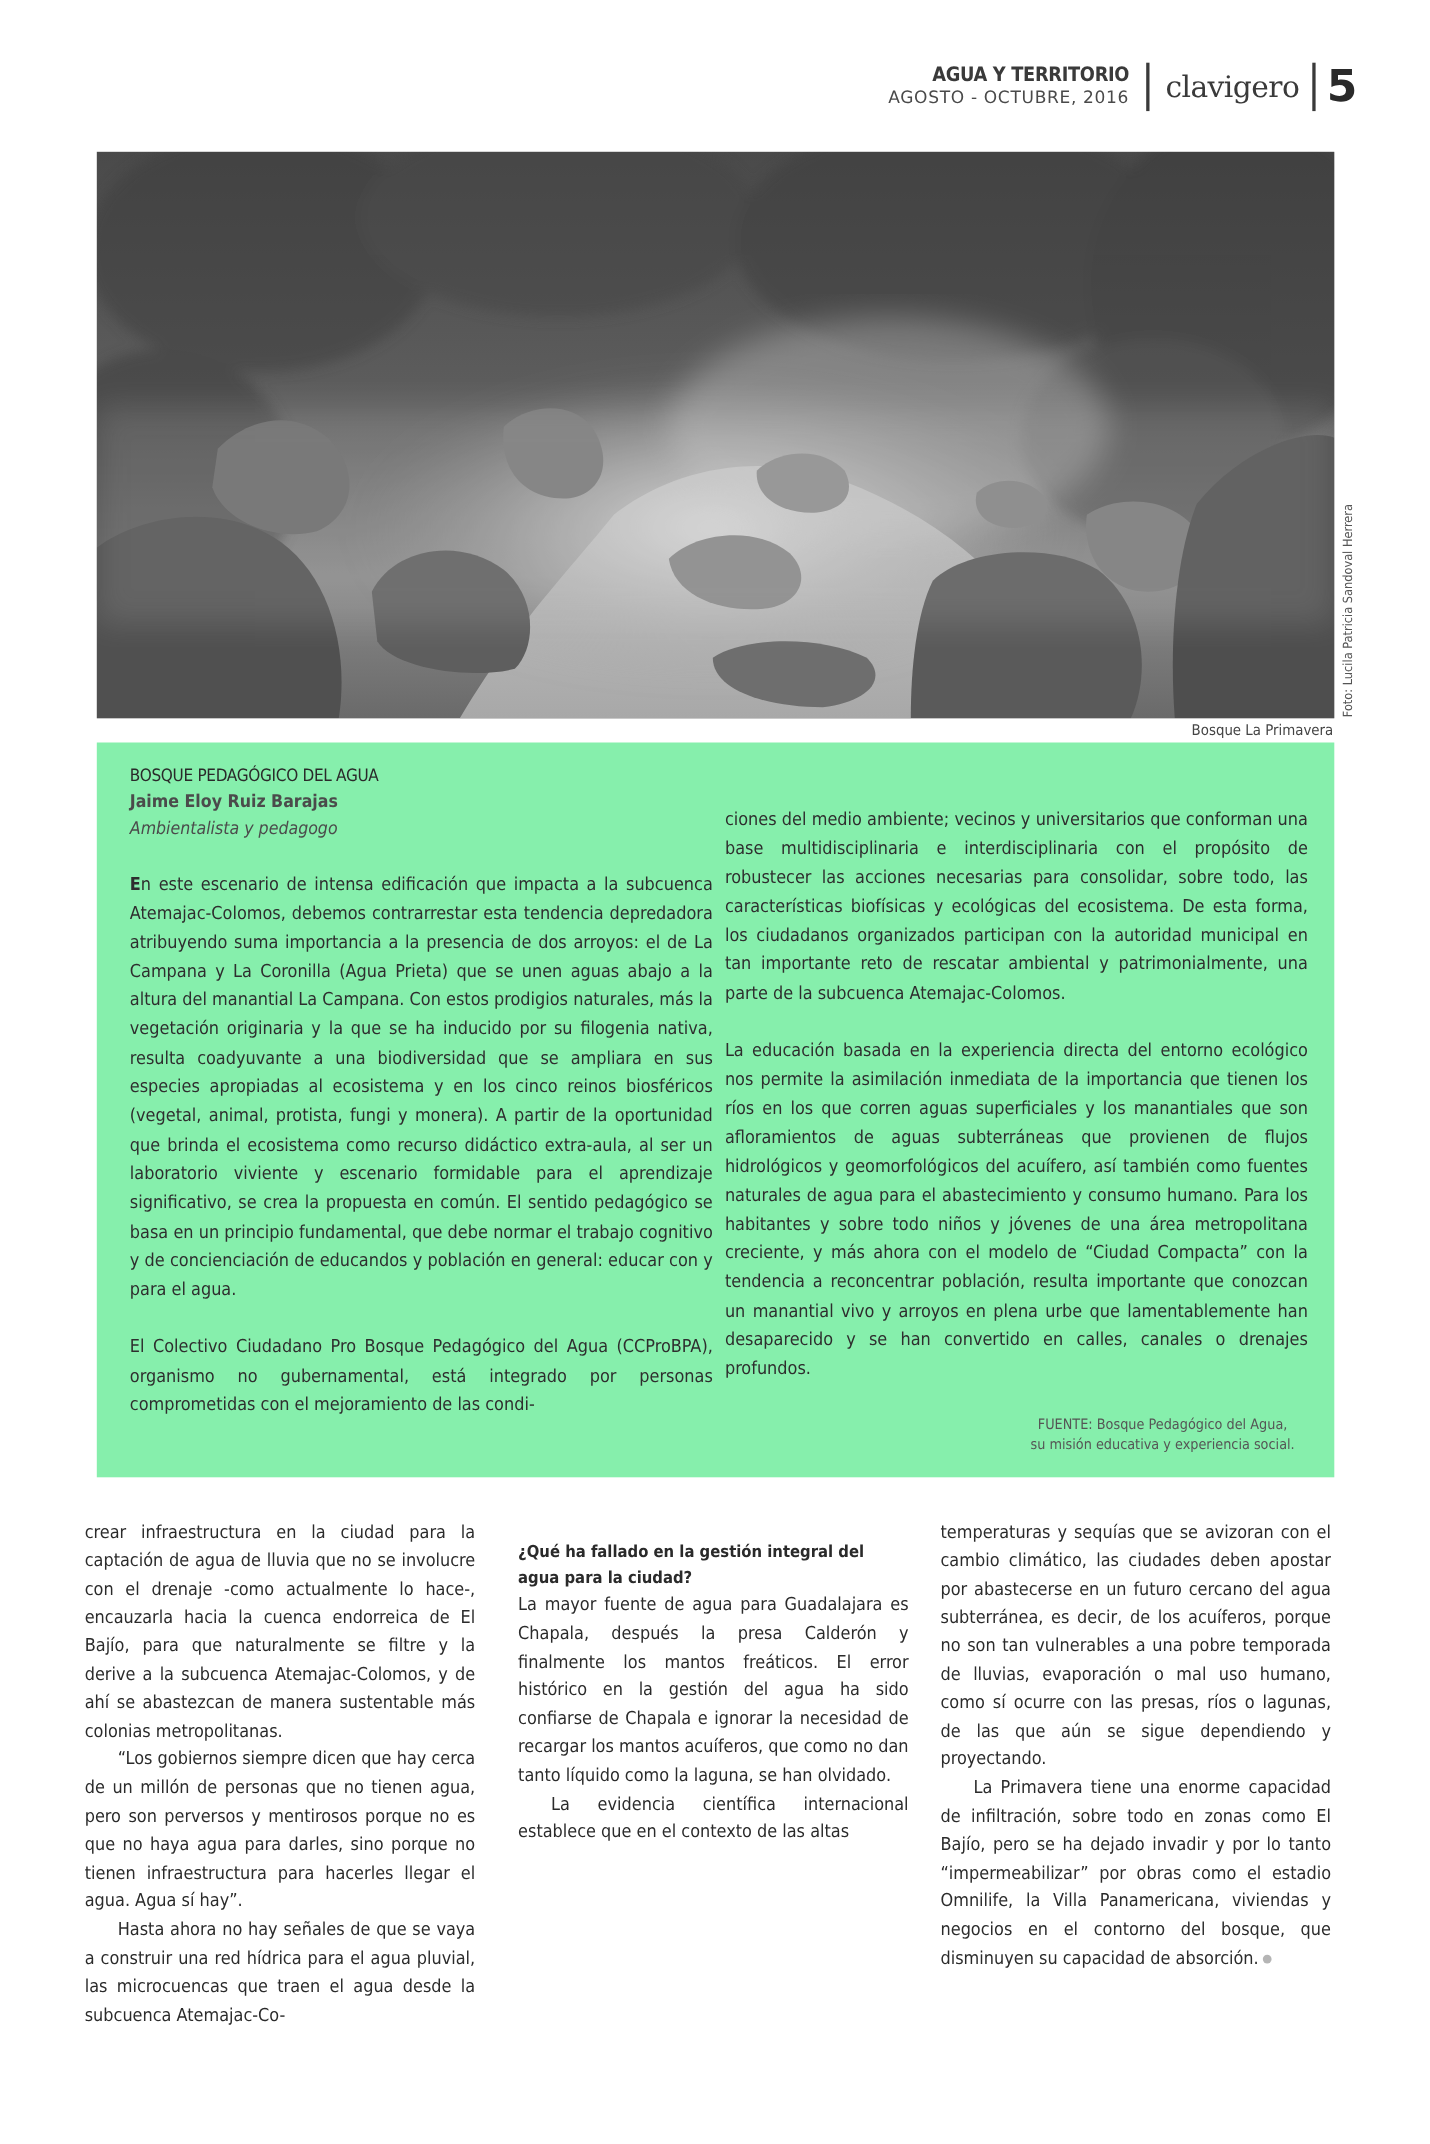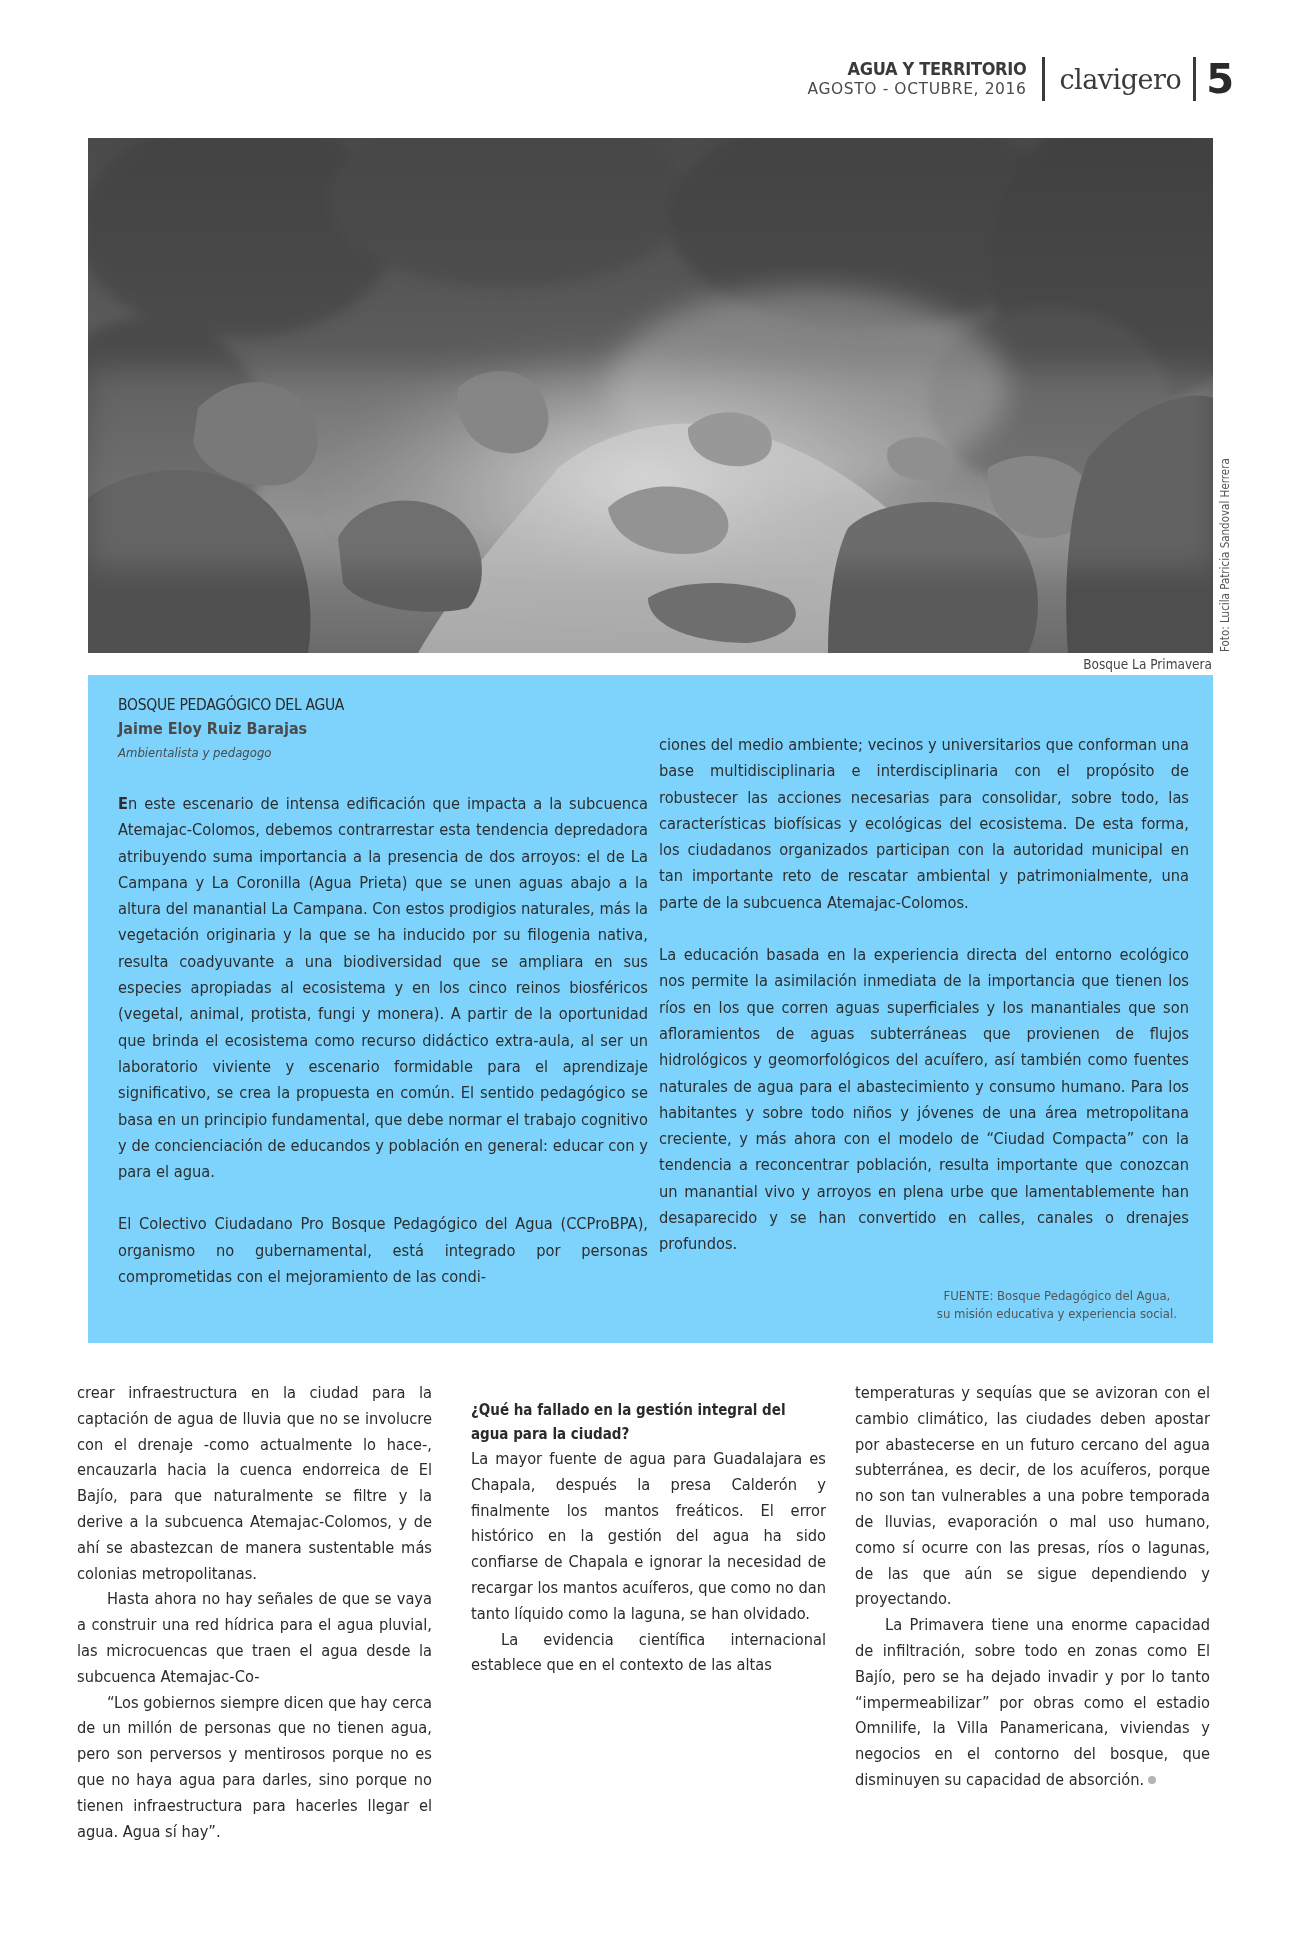--- a/index.html
+++ b/index.html
@@ -17,28 +17,28 @@
 
   
   .photo { position: absolute; left: 88px; top: 138px; width: 1125px; height: 515px; overflow: hidden; background: #555; }
   .photo svg { display: block; width: 100%; height: 100%; }
   .photo-credit { position: absolute; left: 1214px; top: 462px; width: 20px; height: 190px; }
   .photo-credit span { position: absolute; left: 0; bottom: 0; transform-origin: left bottom; transform: rotate(-90deg) translate(0, 18px);
     white-space: nowrap; font-family: "DejaVu Sans Condensed", "DejaVu Sans", sans-serif; font-size: 11.5px; color: #555; }
   .photo-caption { position: absolute; right: 88px; top: 656px; font-family: "DejaVu Sans Condensed", "DejaVu Sans", sans-serif; font-size: 13.5px; color: #444; }
 
   
-  .box { position: absolute; left: 88px; top: 675px; width: 1125px; height: 668px; background: #7dd3fc; }
+  .box { position: absolute; left: 88px; top: 675px; width: 1125px; height: 668px; background: #86efac; }
   .box-col { position: absolute; top: 18px; width: 530px; font-family: "DejaVu Sans Condensed", "DejaVu Sans", sans-serif;
     font-size: 16.3px; line-height: 26.3px; color: #2e2e2e; text-align: justify; }
   .box-col.left { left: 30px; }
   .box-col.right { left: 571px; margin-top: 39px; }
   .box-kicker { font-weight: normal; font-size: 15.5px; letter-spacing: -0.3px; color: #2a2a2a; line-height: 24px; }
   .box-author { font-weight: bold; font-size: 16px; color: #4b4b4b; line-height: 24px; }
-  .box-role { font-style: italic; font-size: 13px; color: #4b4b4b; line-height: 24px; }
+  .box-role { font-style: italic; font-size: 16px; color: #4b4b4b; line-height: 24px; }
   .box-col p { margin: 0; }
   .gap { height: 26px; }
   .dropcap { font-weight: bold; }
   .box-source { position: absolute; right: 36px; bottom: 20px; text-align: center; font-family: "DejaVu Sans Condensed", "DejaVu Sans", sans-serif;
     font-size: 13px; line-height: 18px; color: #555; }
 
   
   .col { position: absolute; top: 1380px; width: 355px; font-family: "DejaVu Sans Condensed", "DejaVu Sans", sans-serif;
     font-size: 16.3px; line-height: 25.8px; color: #2b2b2b; text-align: justify; }
   .col.c1 { left: 77px; }
@@ -142,22 +142,22 @@
     <p>La educación basada en la experiencia directa del entorno ecológico nos permite la asimilación inmediata de la importancia que tienen los ríos en los que corren aguas superficiales y los manantiales que son afloramientos de aguas subterráneas que provienen de flujos hidrológicos y geomorfológicos del acuífero, así también como fuentes naturales de agua para el abastecimiento y consumo humano. Para los habitantes y sobre todo niños y jóvenes de una área metropolitana creciente, y más ahora con el modelo de “Ciudad Compacta” con la tendencia a reconcentrar población, resulta importante que conozcan un manantial vivo y arroyos en plena urbe que lamentablemente han desaparecido y se han convertido en calles, canales o drenajes profundos.</p>
   </div>
   <div class="box-source">
     <div>FUENTE: Bosque Pedagógico del Agua,</div>
     <div>su misión educativa y experiencia social.</div>
   </div>
 </div>
 
 <div class="col c1">
   <p>crear infraestructura en la ciudad para la captación de agua de lluvia que no se involucre con el drenaje -como actualmente lo hace-, encauzarla hacia la cuenca endorreica de El Bajío, para que naturalmente se filtre y la derive a la subcuenca Atemajac-Colomos, y de ahí se abastezcan de manera sustentable más colonias metropolitanas.</p>
+  <p class="indent">“Los gobiernos siempre dicen que hay cerca de un millón de personas que no tienen agua, pero son perversos y mentirosos porque no es que no haya agua para darles, sino porque no tienen infraestructura para hacerles llegar el agua. Agua sí hay”.</p>
   <p class="indent">Hasta ahora no hay señales de que se vaya a construir una red hídrica para el agua pluvial, las microcuencas que traen el agua desde la subcuenca Atemajac-Co-</p>
-  <p class="indent">“Los gobiernos siempre dicen que hay cerca de un millón de personas que no tienen agua, pero son perversos y mentirosos porque no es que no haya agua para darles, sino porque no tienen infraestructura para hacerles llegar el agua. Agua sí hay”.</p>
 </div>
 
 <div class="col c2">
   <h3>¿Qué ha fallado en la gestión integral del agua para la ciudad?</h3>
   <p>La mayor fuente de agua para Guadalajara es Chapala, después la presa Calderón y finalmente los mantos freáticos. El error histórico en la gestión del agua ha sido confiarse de Chapala e ignorar la necesidad de recargar los mantos acuíferos, que como no dan tanto líquido como la laguna, se han olvidado.</p>
   <p class="indent">La evidencia científica internacional establece que en el contexto de las altas</p>
 </div>
 
 <div class="col c3">
   <p>temperaturas y sequías que se avizoran con el cambio climático, las ciudades deben apostar por abastecerse en un futuro cercano del agua subterránea, es decir, de los acuíferos, porque no son tan vulnerables a una pobre temporada de lluvias, evaporación o mal uso humano, como sí ocurre con las presas, ríos o lagunas, de las que aún se sigue dependiendo y proyectando.</p>

